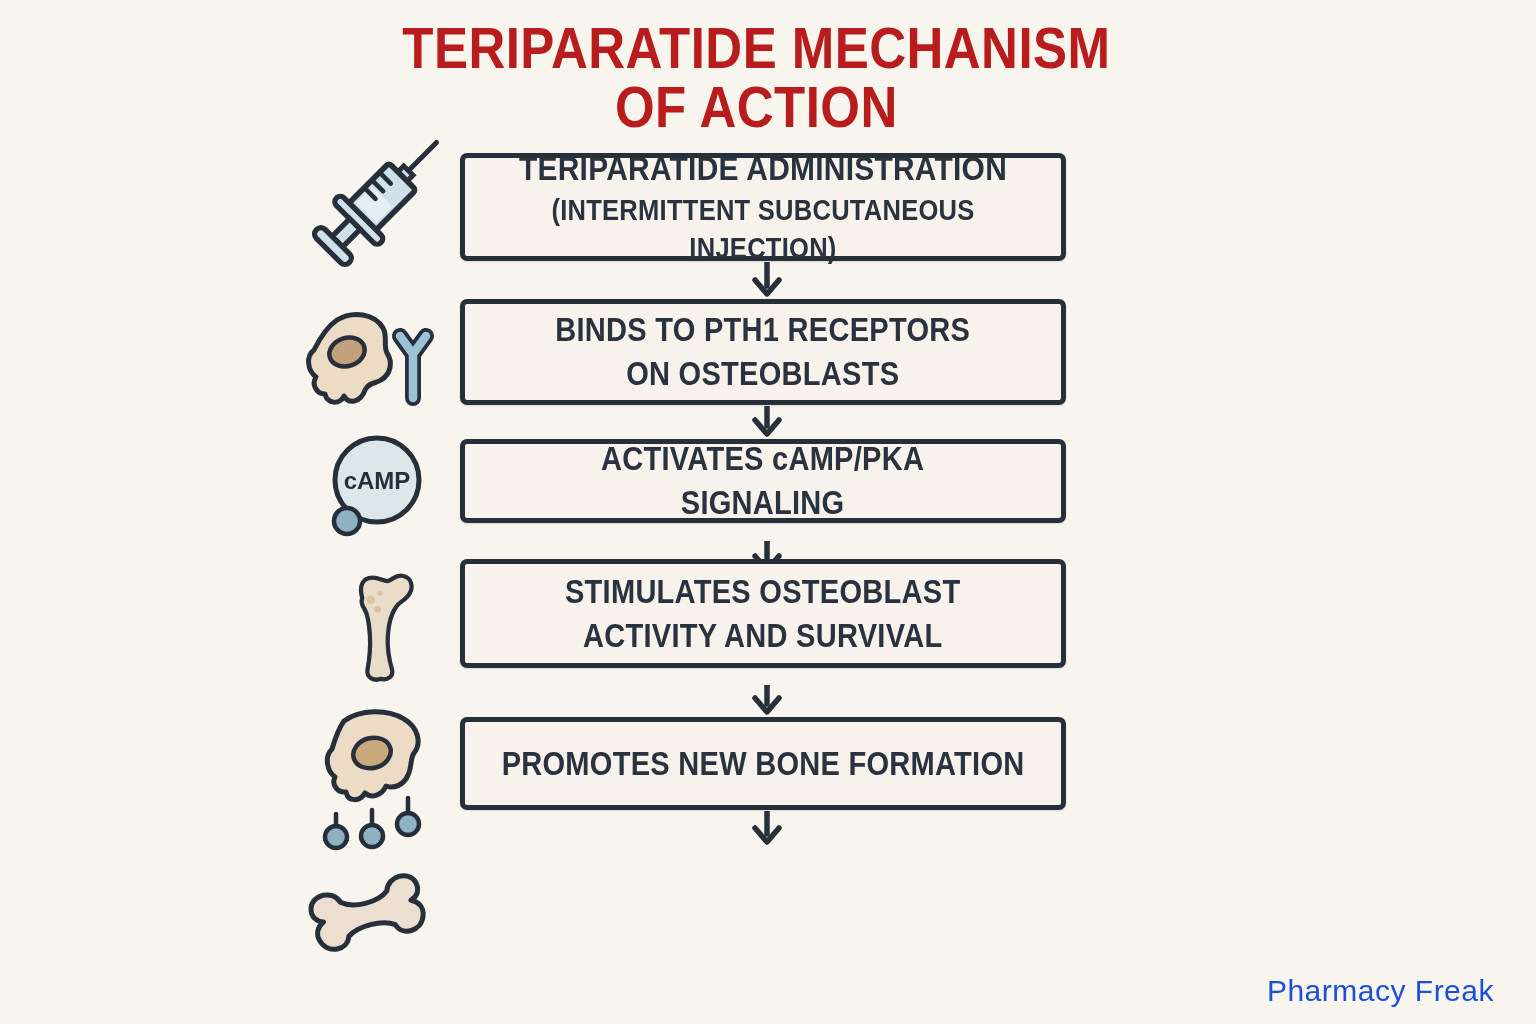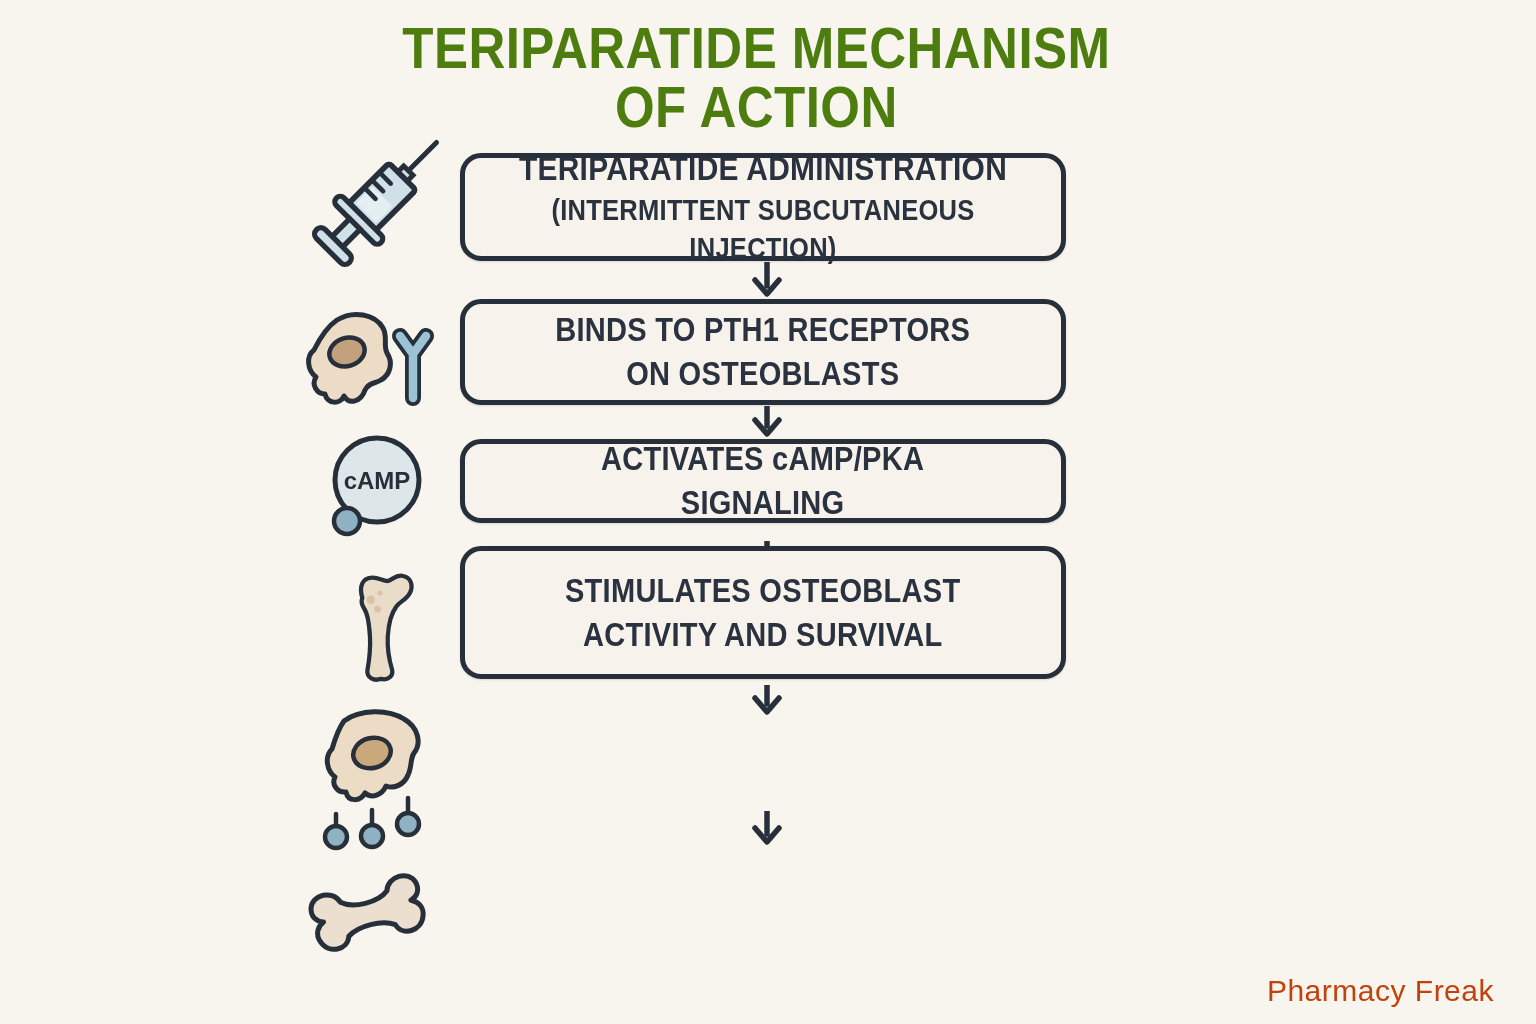--- a/index.html
+++ b/index.html
@@ -4,43 +4,43 @@
 <style>
   html,body { margin:0; padding:0; background:#e8e8e8; }
   .canvas {
     position:relative; width:1536px; height:1024px;
     background:#f8f5ee; overflow:hidden;
     font-family:"Liberation Sans", sans-serif;
   }
   .title {
     position:absolute; left:0; top:18px; width:1512px;
     text-align:center; margin:0;
-    color:#4d7c0f; font-weight:700; font-size:58px; line-height:1.02;
+    color:#b91c1c; font-weight:700; font-size:58px; line-height:1.02;
     letter-spacing:0.5px;
   }
   .cond { display:inline-block; transform:scaleX(0.88); transform-origin:center; }
   .box {
     position:absolute; left:460px; width:606px; box-sizing:border-box;
-    background:#f7f3ec; border:5px solid #262f3a; border-radius:21px;
+    background:#f7f3ec; border:5px solid #262f3a; border-radius:7px;
     display:flex; align-items:center; justify-content:center;
     box-shadow:0 1px 2px rgba(40,49,61,0.15);
   }
   .box-text {
     text-align:center; color:#29323e; font-weight:700;
     transform:scaleX(0.88); transform-origin:center;
     letter-spacing:0.3px; line-height:1.32;
   }
   .line { display:block; font-size:33px; }
   .line-sub { display:block; font-size:29px; }
   .tight .line { font-size:31px; line-height:1.3; }
   .arrow { position:absolute; left:748px; width:38px; }
   .icon { position:absolute; }
   .watermark {
     position:absolute; right:42px; bottom:16px;
-    color:#c2410c; font-size:30px; font-weight:400; letter-spacing:0.5px;
+    color:#1d4ed8; font-size:30px; font-weight:400; letter-spacing:0.5px;
   }
 </style>
 </head>
 <body>
 
 <div class="canvas">
 
   <h1 class="title">
     <span class="cond">
       <span>TERIPARATIDE MECHANISM</span><br>
@@ -156,34 +156,39 @@
     </div>
   </div>
 
   <svg class="arrow" style="top:541px;height:33px" viewBox="0 0 38 33">
     <g stroke="#262f3a" fill="none" stroke-width="5.5" stroke-linecap="round" stroke-linejoin="round">
       <line x1="19" y1="0" x2="19" y2="21"></line>
         <polyline points="7,15 19,29 31,15"></polyline>
     </g>
   </svg>
 
-  <div class="box" style="top:546px;height:133px">
+  <div class="box" style="top:559px;height:109px">
     <div class="box-text">
       <span class="line">STIMULATES OSTEOBLAST</span>
       <span class="line">ACTIVITY AND SURVIVAL</span>
     </div>
   </div>
 
   <svg class="arrow" style="top:685px;height:31px" viewBox="0 0 38 31">
     <g stroke="#262f3a" fill="none" stroke-width="5.5" stroke-linecap="round" stroke-linejoin="round">
       <line x1="19" y1="0" x2="19" y2="19"></line>
         <polyline points="7,13 19,27 31,13"></polyline>
     </g>
   </svg>
 
+  <div class="box" style="top:717px;height:93px">
+    <div class="box-text">
+      <span class="line">PROMOTES NEW BONE FORMATION</span>
+    </div>
+  </div>
 
   <svg class="arrow" style="top:811px;height:35px" viewBox="0 0 38 35">
     <g stroke="#262f3a" fill="none" stroke-width="5.5" stroke-linecap="round" stroke-linejoin="round">
       <line x1="19" y1="0" x2="19" y2="23"></line>
         <polyline points="7,17 19,31 31,17"></polyline>
     </g>
   </svg>
 
 
   <div class="watermark">Pharmacy Freak</div>

